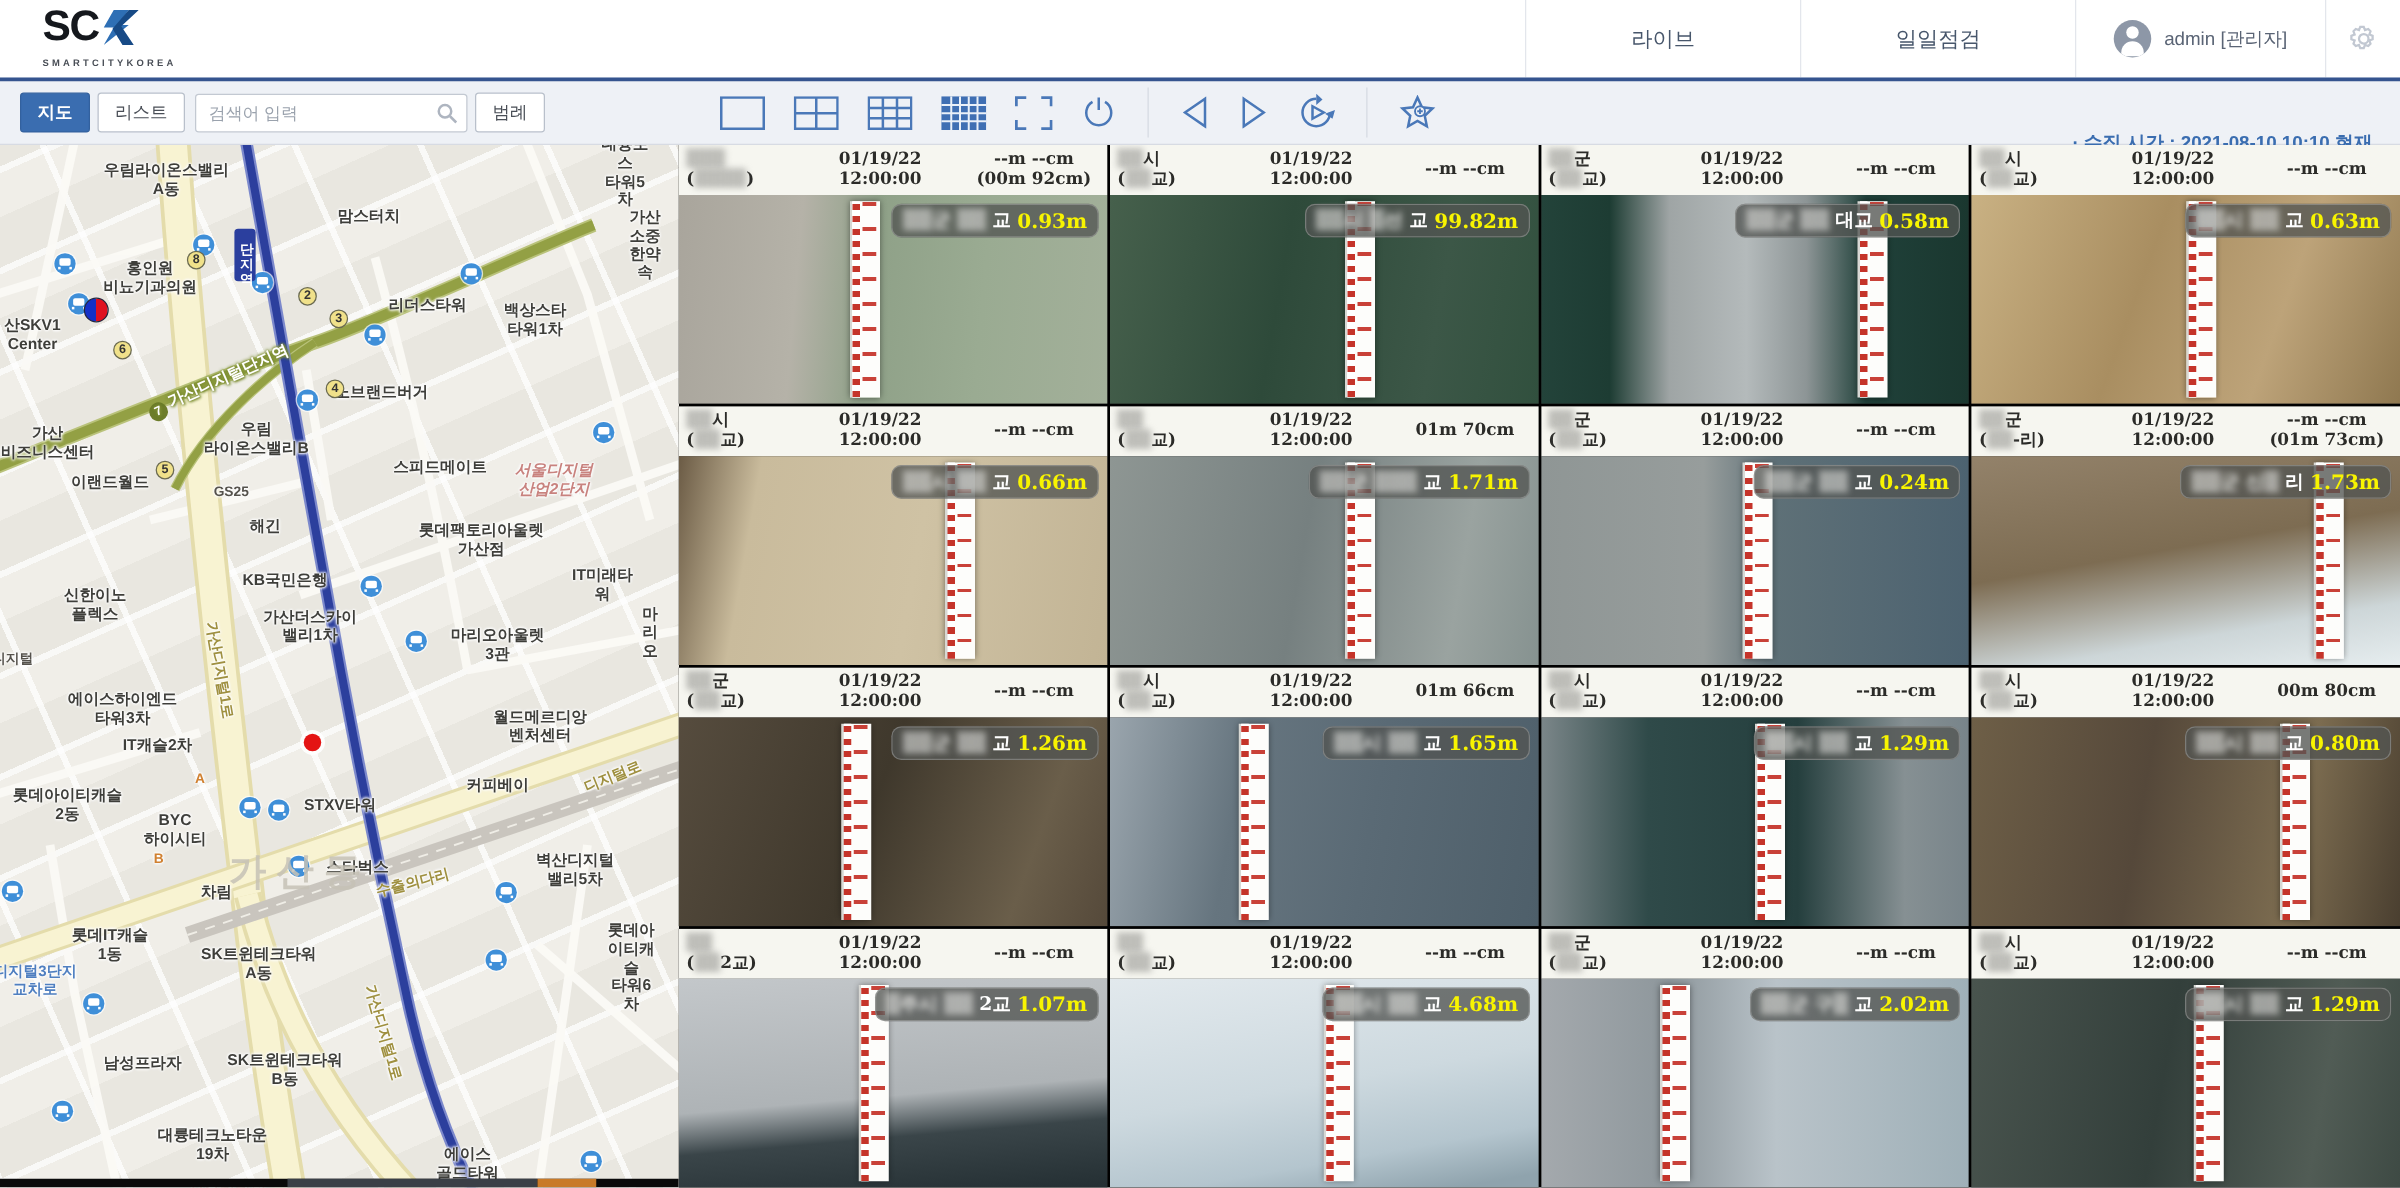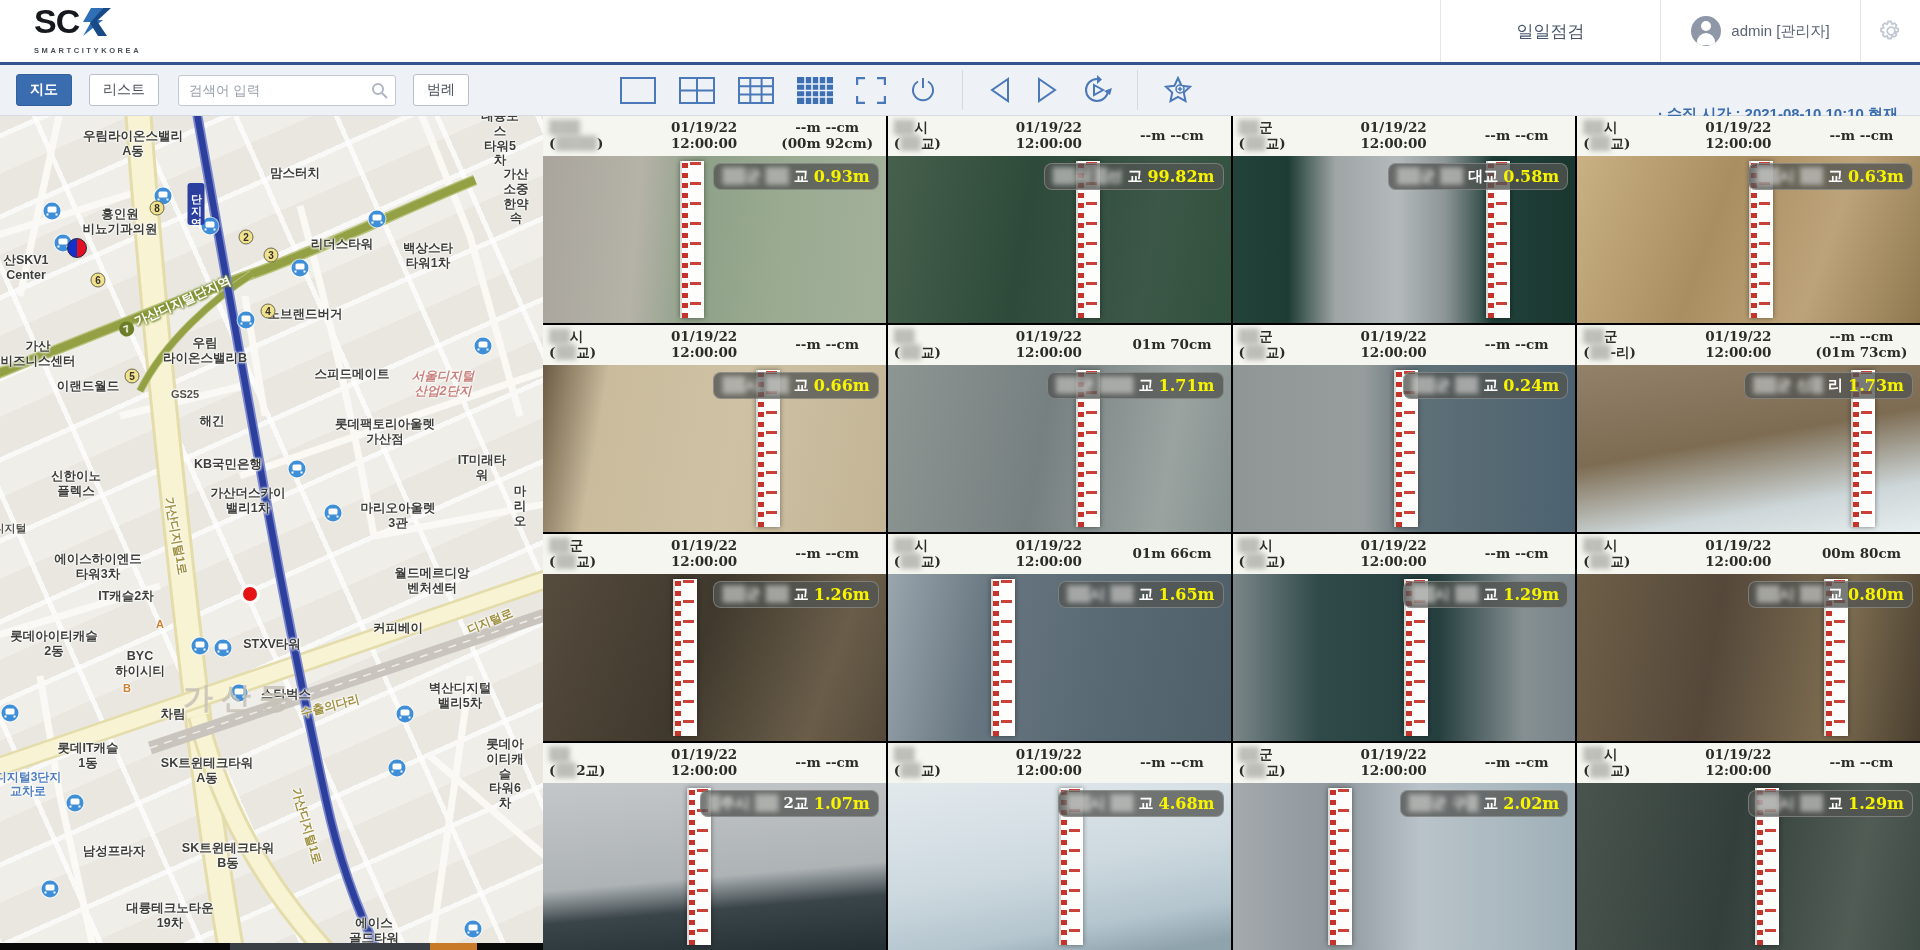--- a/index.html
+++ b/index.html
@@ -21,21 +21,21 @@
     font-size:15px;color:#5a6475;border-left:1px solid #e3e6ec;}
   .avatar{width:30px;height:30px;border-radius:50%;background:#8d97a7;position:relative;overflow:hidden;}
   .avatar::before{content:"";position:absolute;left:50%;top:5px;transform:translateX(-50%);
     width:10px;height:10px;border-radius:50%;background:#fff;}
   .avatar::after{content:"";position:absolute;left:50%;top:17px;transform:translateX(-50%);
     width:18px;height:12px;border-radius:9px 9px 0 0;background:#fff;}
   .hdr-gear{width:60px;display:flex;align-items:center;justify-content:center;border-left:1px solid #e3e6ec;cursor:pointer;}
 
   
   .toolbar{height:54px;flex:0 0 54px;background:#eef1f6;border-top:3px solid #35548f;
-    border-bottom:1px solid #d7dbe3;display:flex;align-items:center;padding:0 16px;gap:11px;}
+    border-bottom:1px solid #d7dbe3;display:flex;align-items:center;padding:0 16px;}
   .btn-map{background:#3a6db0;color:#fff;font-weight:700;font-size:14px;border:1px solid #33619e;
     padding:6px 13px;border-radius:3px;cursor:pointer;}
   .btn-plain{background:#fff;color:#4a4f57;font-size:14px;border:1px solid #b9c0cb;
     padding:6px 13px;border-radius:3px;margin-left:6px;cursor:pointer;}
   .searchwrap{position:relative;margin-left:8px;}
   .searchwrap input{width:218px;height:31px;border:1px solid #c3c9d2;border-radius:3px;
     padding:0 32px 0 10px;font-size:13.5px;color:#333;background:#fff;}
   .searchwrap input::placeholder{color:#9aa2ad;}
   .search-ico{position:absolute;right:8px;top:7px;}
   .view-icons{display:flex;align-items:center;gap:23px;margin-left:140px;}
@@ -123,20 +123,21 @@
       <div class="logo-row">
         <span class="logo-sc">SC</span>
         <svg class="logo-k" viewBox="0 0 30 28">
           <polygon points="10,0 22,0 13,12 22,12 2,28 10,14 2,14" fill="#2e6fb5"></polygon>
           <polygon points="22,0 30,0 16,13 26,28 17,28 9,15" fill="#174a86"></polygon>
         </svg>
       </div>
       <div class="logo-sub">SMARTCITYKOREA</div>
     </div>
     <div class="hdr-right">
+      <div class="hdr-tab">라이브</div>
       <div class="hdr-tab">일일점검</div>
       <div class="hdr-user">
         <span class="avatar"></span>
         <span>admin [관리자]</span>
       </div>
       <div class="hdr-gear">
         <svg width="24" height="24" viewBox="0 0 24 24">
           <path fill="none" stroke="#c2c8d2" stroke-width="1.8" d="M12 8.2a3.8 3.8 0 1 0 0 7.6 3.8 3.8 0 0 0 0-7.6 Z
             M12 2.5l1 2.6 2.6-.9 1.8 1.8-.9 2.6 2.6 1v2.8l-2.6 1 .9 2.6-1.8 1.8-2.6-.9-1 2.6h-2.8l-1-2.6-2.6.9-1.8-1.8.9-2.6-2.6-1v-2.8l2.6-1-.9-2.6 1.8-1.8 2.6.9 1-2.6z"></path>
         </svg>

